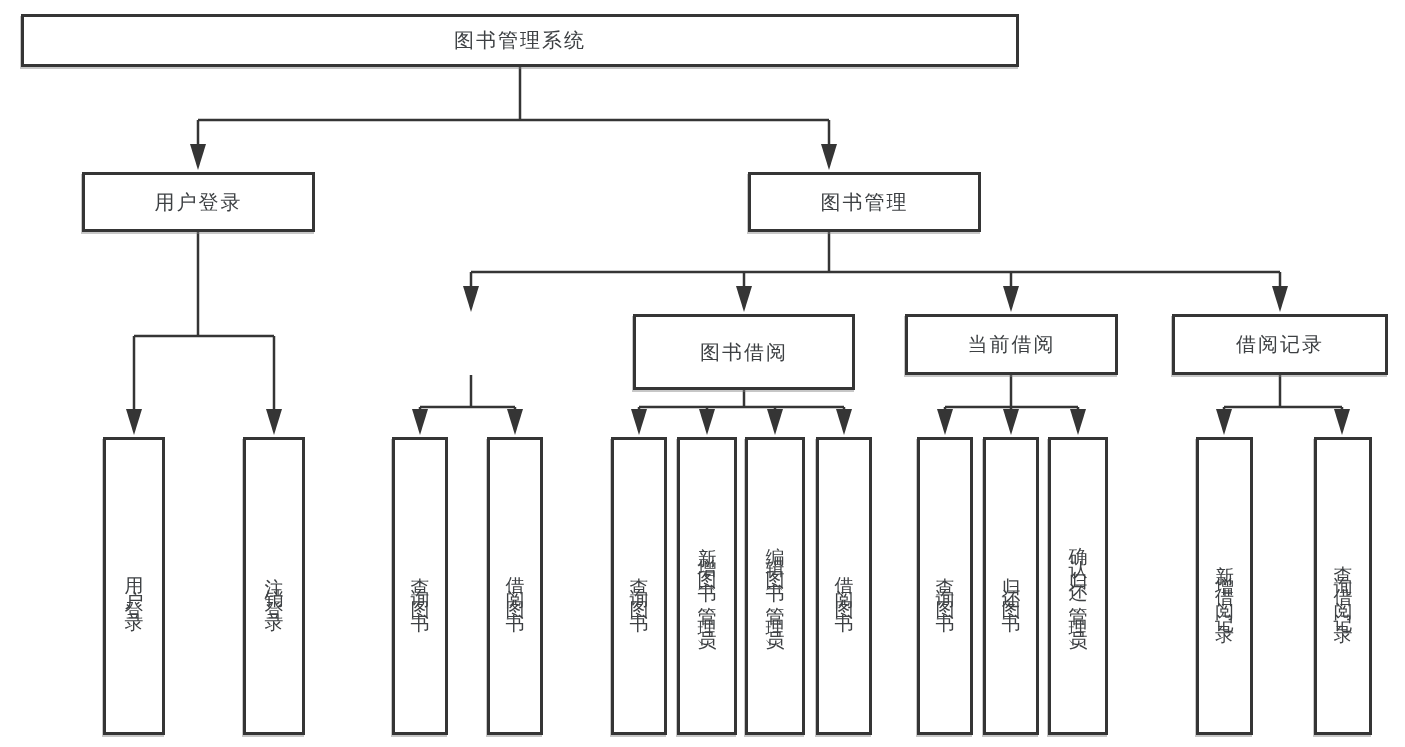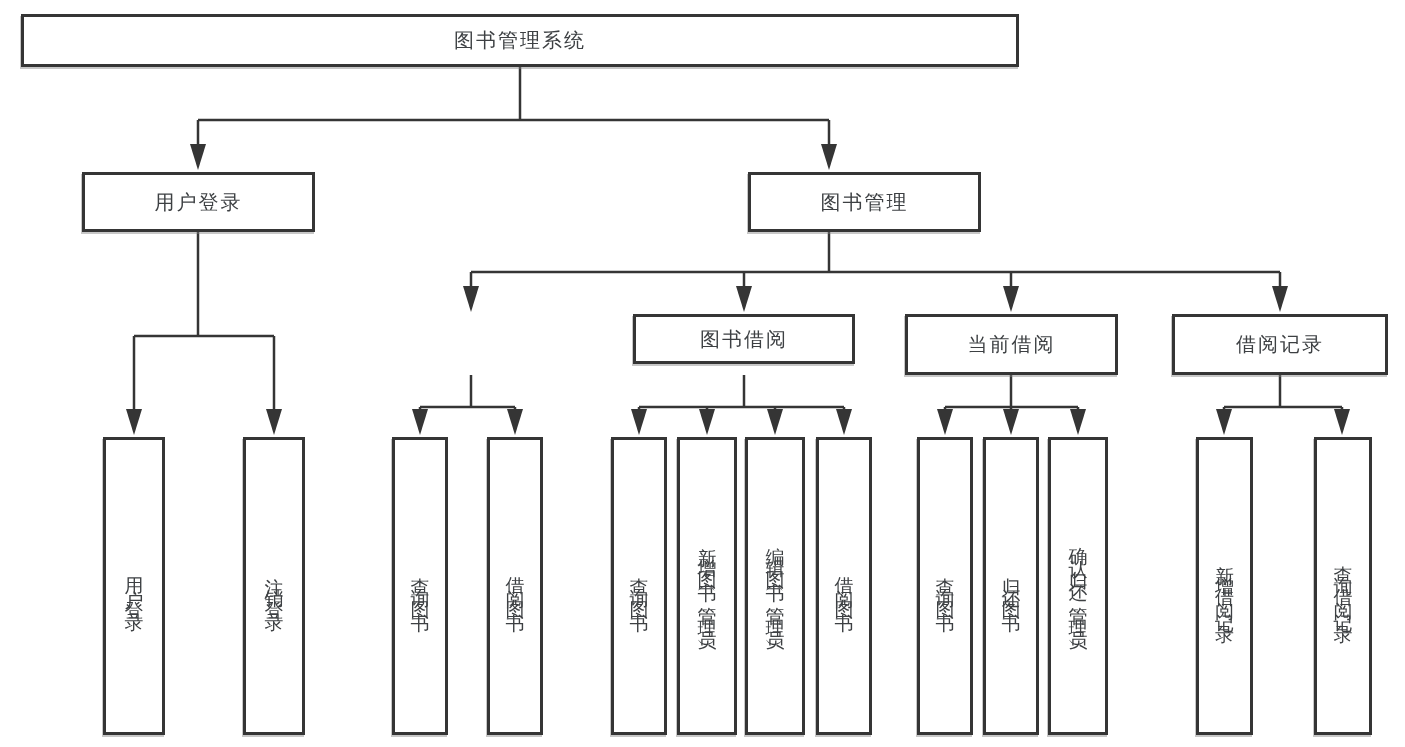--- a/index.html
+++ b/index.html
@@ -127,21 +127,21 @@
     <span>图书管理系统</span>
   </div>
 
   <div class="node h-node" style="left:82px; top:172px; width:233px; height:60px;">
     <span>用户登录</span>
   </div>
   <div class="node h-node" style="left:712px; top:172px; width:233px; height:60px;margin-left:36px;">
     <span>图书管理</span>
   </div>
 
-  <div class="node h-node" style="left:633px; top:314px; width:222px; height:50px;">
+  <div class="node h-node" style="left:633px; top:314px; width:222px; height:76px;">
     <span>图书借阅</span>
   </div>
   <div class="node h-node" style="left:905px; top:314px; width:213px; height:61px;">
     <span>当前借阅</span>
   </div>
   <div class="node h-node" style="left:1172px; top:314px; width:216px; height:61px;">
     <span>借阅记录</span>
   </div>
 
   <div class="node v-node" style="left:103px; top:437px; width:62px; height:298px;">

